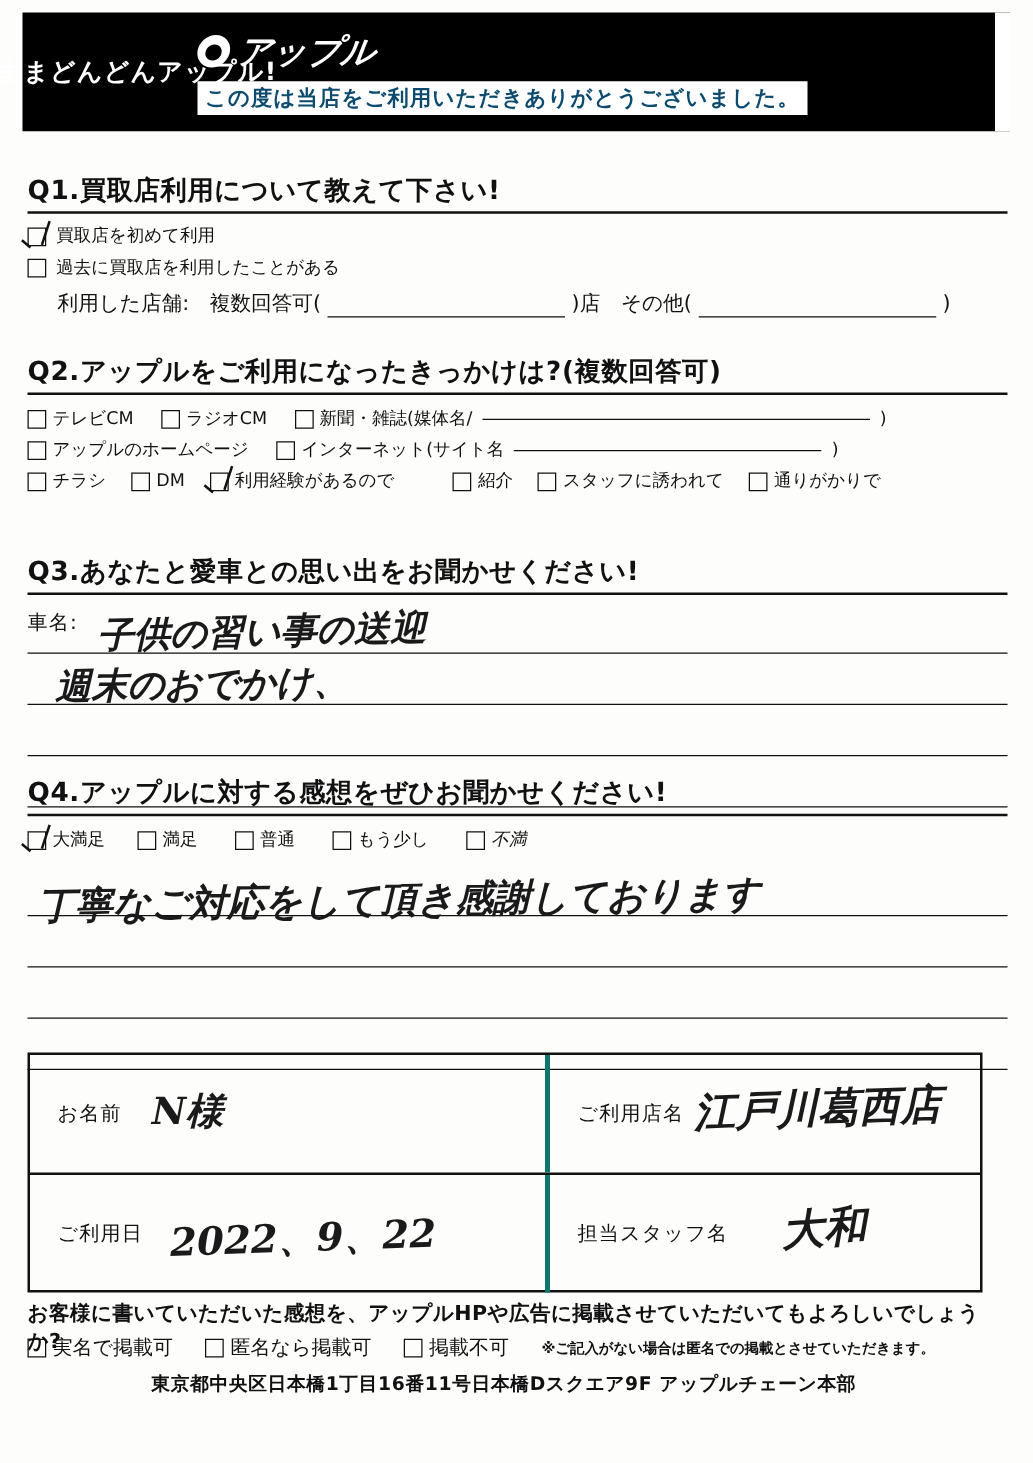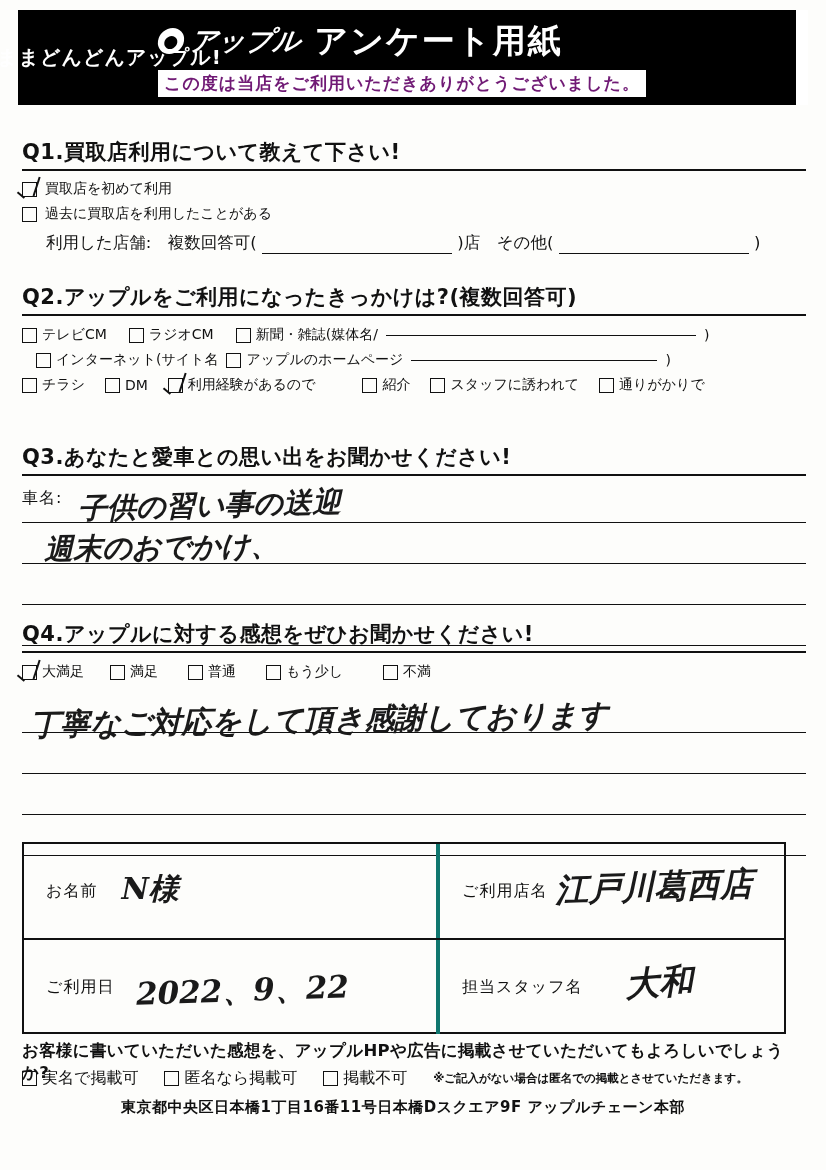--- a/index.html
+++ b/index.html
@@ -38,21 +38,21 @@
   .apple-mark{
     width:26px;height:26px;border-radius:50%;
     background:#fff;color:#000;
     display:inline-flex;align-items:center;justify-content:center;
     font-size:17px;font-style:normal;font-weight:bold;
   }
   .hdr-title{
     font-size:33px;font-weight:bold;letter-spacing:2px;
   }
   .hdr-sub{
-    margin-top:6px;background:#fff;color:#701a75;
+    margin-top:6px;background:#fff;color:#0c4a6e;
     font-size:17px;font-weight:bold;letter-spacing:1px;
     padding:2px 6px;display:inline-block;width:max-content;
   }
   .hdr-right{width:12px;background:#fff;}
   
   .q{
     position:absolute;left:22px;width:784px;
   }
   .q-title{
     font-size:21px;font-weight:bold;letter-spacing:0.5px;
@@ -139,21 +139,20 @@
       <div>わがまま</div>
       <div>どんどん</div>
       <div>アップル!</div>
     </div>
     <div class="hdr-mid">
       <div class="hdr-top-row">
         <span class="apple-logo">
           <span class="apple-mark">●</span>
           <span>アップル</span>
         </span>
-        <span class="hdr-title">アンケート用紙</span>
       </div>
       <div class="hdr-sub">この度は当店をご利用いただきありがとうございました。</div>
     </div>
     <div class="hdr-right"></div>
   </div>
 
   <div class="q" style="top:138px;">
     <div class="q-title">Q1.買取店利用について教えて下さい!</div>
     <div class="rule"></div>
     <div class="opt-row" style="margin-top:9px;">
@@ -186,27 +185,27 @@
         <span>ラジオCM</span>
       </span>
       <span class="opt" style="margin-left:14px;text-align:center;">
         <span class="box"></span>
         <span>新聞・雑誌(媒体名/</span>
       </span>
       <span class="dotline" style="width:310px;"></span>
       <span>)</span>
     </div>
     <div class="opt-row">
+      <span class="opt">
+        <span class="box"></span>
+        <span>アップルのホームページ</span>
+      </span>
       <span class="opt" style="margin-left:14px;">
         <span class="box"></span>
         <span>インターネット(サイト名</span>
-      </span>
-      <span class="opt">
-        <span class="box"></span>
-        <span>アップルのホームページ</span>
       </span>
       <span class="dotline" style="width:246px;"></span>
       <span>)</span>
     </div>
     <div class="opt-row">
       <span class="opt">
         <span class="box"></span>
         <span>チラシ</span>
       </span>
       <span class="opt" style="margin-left:12px;">
@@ -260,21 +259,21 @@
         <span>満足</span>
       </span>
       <span class="opt" style="margin-left:22px;">
         <span class="box"></span>
         <span>普通</span>
       </span>
       <span class="opt" style="margin-left:22px;">
         <span class="box"></span>
         <span>もう少し</span>
       </span>
-      <span class="opt" style="margin-left:32px;">
+      <span class="opt" style="margin-left:22px;font-style:italic;">
         <span class="box"></span>
         <span>不満</span>
       </span>
     </div>
   </div>
   <div class="writelines" style="top:692px;">
     <div class="wline"></div>
     <div class="wline"></div>
     <div class="wline"></div>
     <div class="wline"></div>

